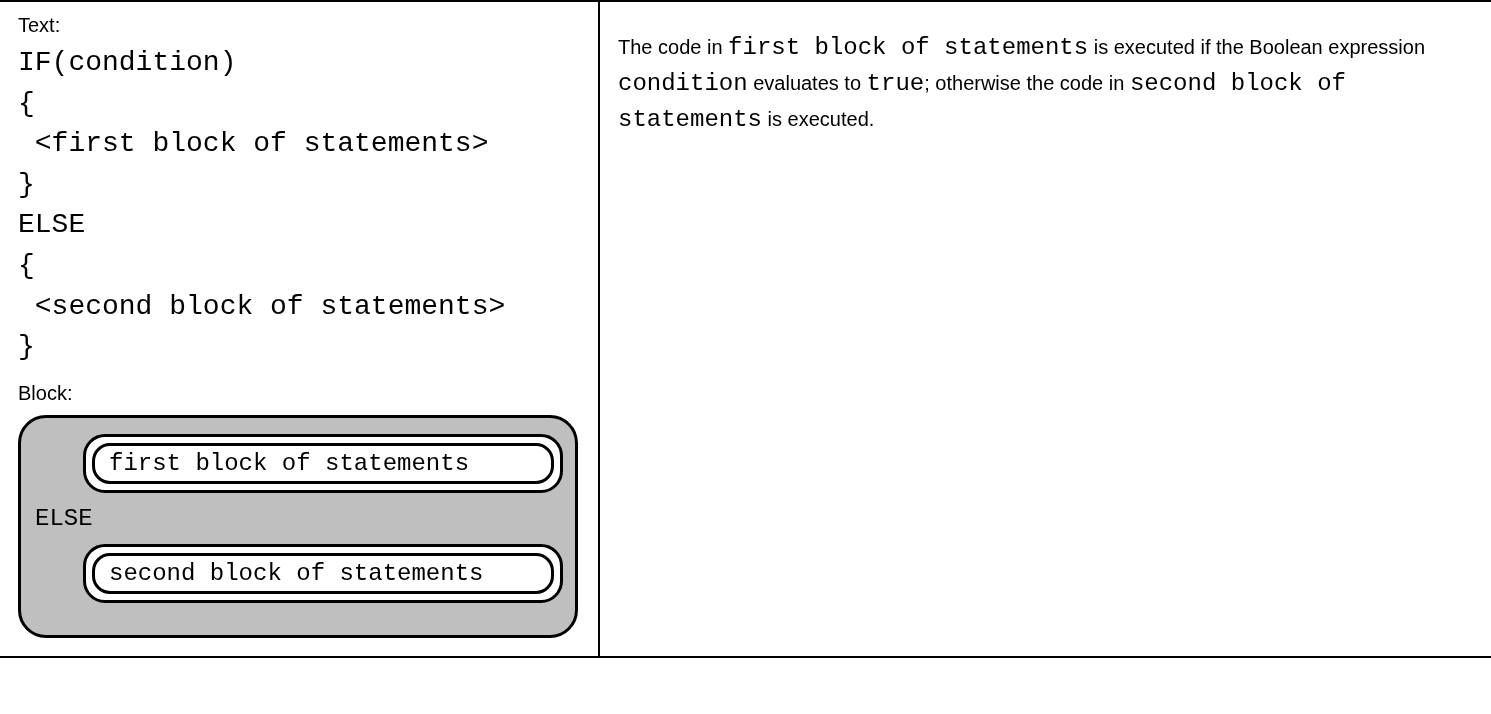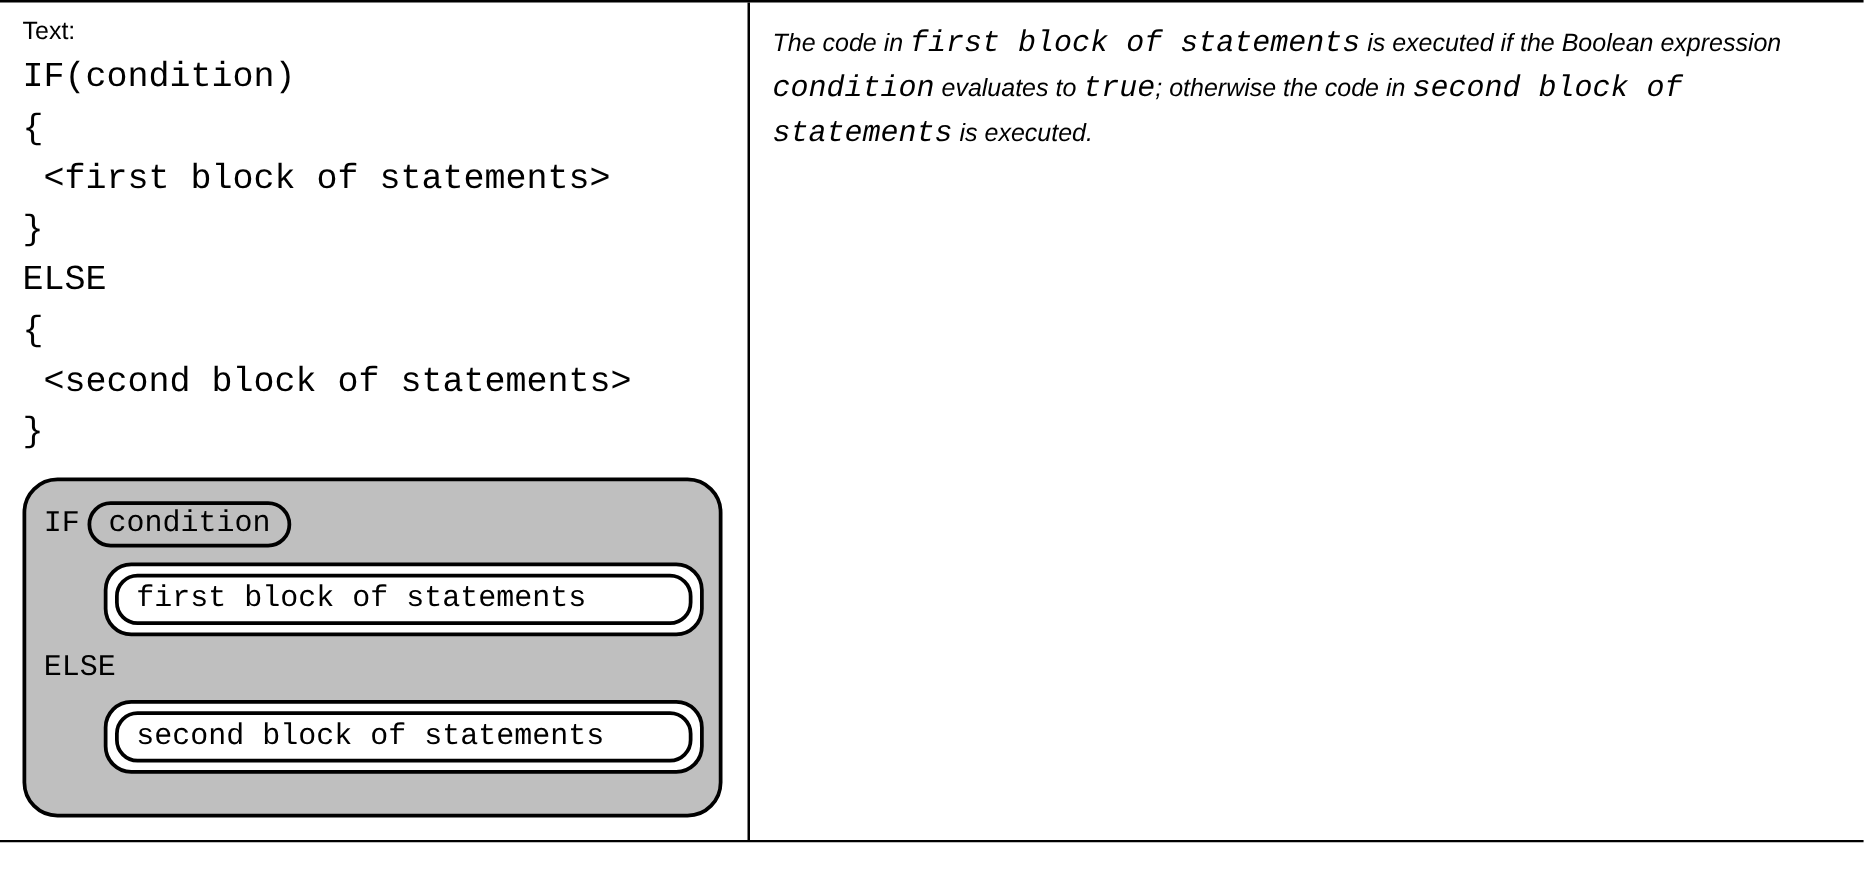--- a/index.html
+++ b/index.html
@@ -15,22 +15,21 @@
       border-top: 2px solid #000;
       border-bottom: 2px solid #000;
     }
     .col-left {
       width: 600px;
       padding: 12px 18px 18px 18px;
       border-right: 2px solid #000;
     }
     .col-right {
       flex: 1;
-      padding: 16px 18px;
-      font-style: italic;
+      padding: 28px 18px;
     }
     .label {
       font-size: 20px;
       margin-bottom: 6px;
     }
     .code-block {
       font-family: "Courier New", Courier, monospace;
       font-size: 28px;
       line-height: 1.45;
       white-space: pre;
@@ -97,26 +96,23 @@
   <div class="col-left">
     <div class="label">Text:</div>
     <div class="code-block">IF(condition)
 {
  &lt;first block of statements&gt;
 }
 ELSE
 {
  &lt;second block of statements&gt;
 }</div>
+    <div class="label">Block:</div>
 
     <div class="block-diagram">
-      <div class="block-row-if">
-        <span class="kw">IF</span>
-        <span class="pill">condition</span>
-      </div>
       <div class="slot-outer">
         <div class="slot-inner">first block of statements</div>
       </div>
       <div class="kw" style="margin-bottom:12px;">ELSE</div>
       <div class="slot-outer">
         <div class="slot-inner">second block of statements</div>
       </div>
     </div>
   </div>
 

